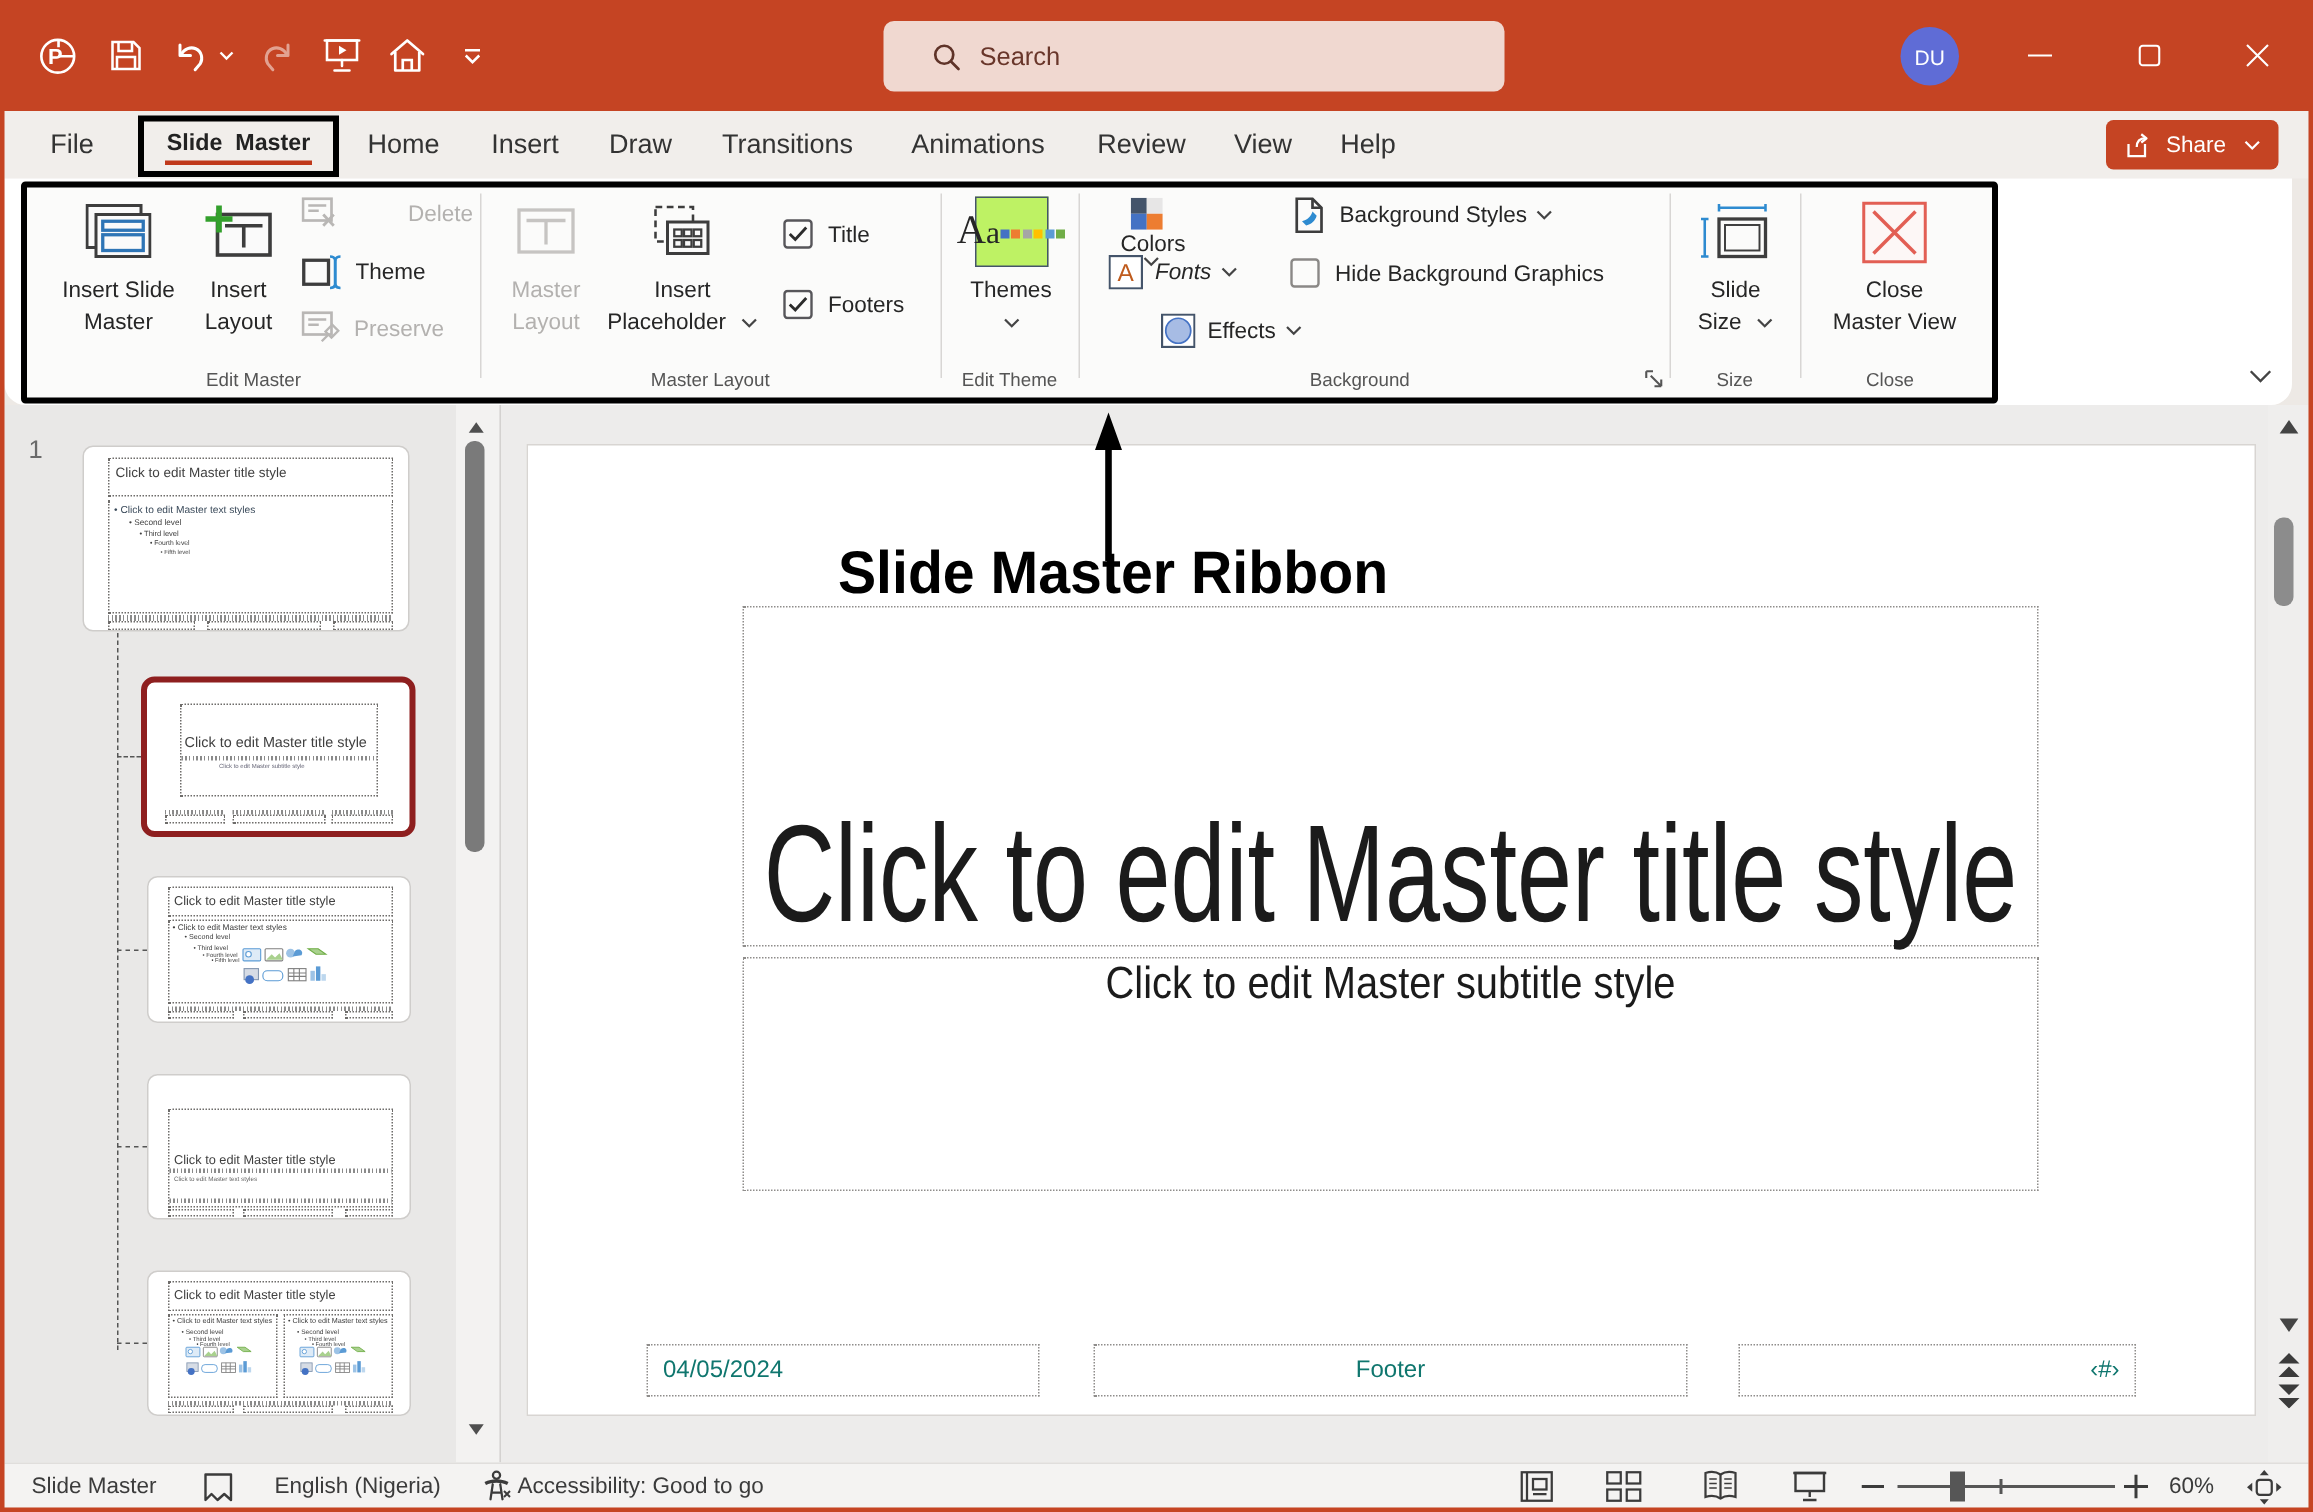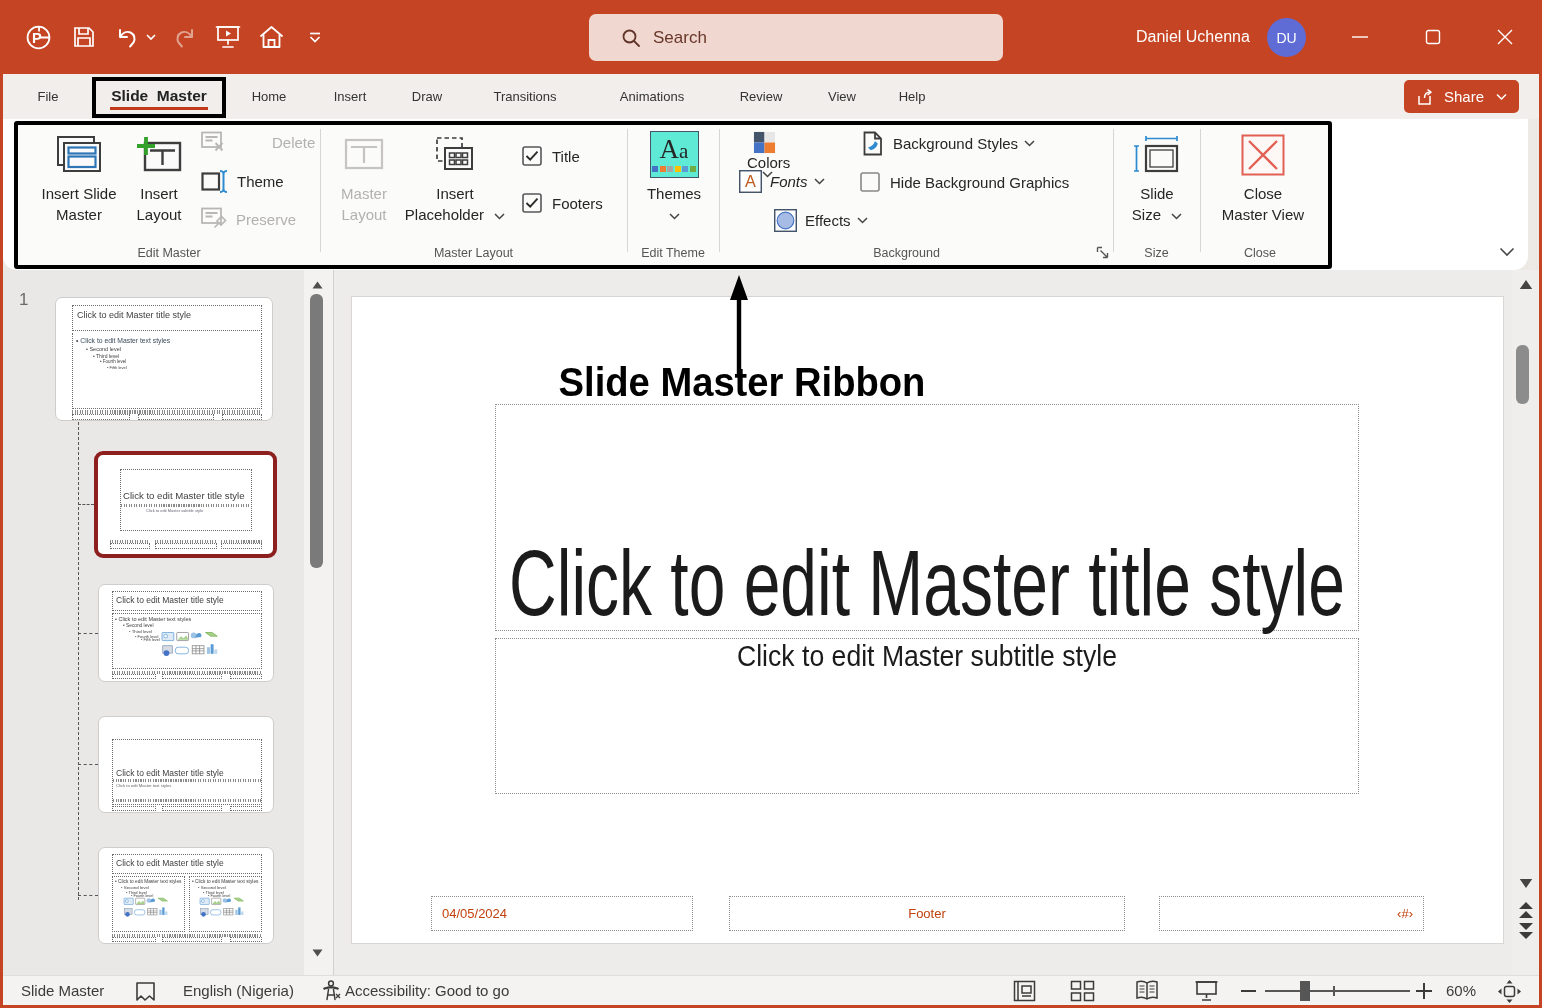--- a/index.html
+++ b/index.html
@@ -11,21 +11,21 @@
 .qat { position:absolute; top:0; height:74px; display:flex; align-items:center; }
 #doctitle { position:absolute; left:345px; top:0; height:74px; display:flex; align-items:center; font-size:16px; color:#fff; }
 #searchbox { position:absolute; left:589px; top:14px; width:414px; height:47px; background:#F0D8D0; border-radius:7px; display:flex; align-items:center; }
 #searchbox .mag { margin-left:32px; }
 #searchbox .stxt { margin-left:12px; font-size:17px; color:#69362A; }
 #username { position:absolute; left:1136px; top:0; height:74px; display:flex; align-items:center; font-size:16px; color:#fff; }
 #avatar { position:absolute; left:1267px; top:18px; width:39px; height:39px; border-radius:50%; background:#5F6CD6; color:#fff; font-size:14px; display:flex; align-items:center; justify-content:center; }
 .wctl { position:absolute; top:0; height:74px; width:46px; display:flex; align-items:center; justify-content:center; }
 
 #menubar { position:absolute; left:3px; top:74px; width:1536px; height:45px; background:#F1EEEB; }
-.tab { position:absolute; top:0; height:45px; display:flex; align-items:center; justify-content:center; font-size:13px; color:#333; }
+.tab { position:absolute; top:0; height:45px; display:flex; align-items:center; justify-content:center; font-size:18px; color:#333; }
 #smtab { position:absolute; left:92px; top:77px; width:134px; height:41px; border:4px solid #000; display:flex; align-items:center; justify-content:center; }
 #smtab .in { font-weight:bold; color:#222; border-bottom:3px solid #C0391B; padding:2px 1px 2px 1px; font-size:15.5px; }
 #sharebtn { position:absolute; left:1404px; top:80px; width:115px; height:33px; background:#C54423; border-radius:5px; color:#fff; display:flex; align-items:center; justify-content:center; font-size:15px; }
 
 #ribbon { position:absolute; left:3px; top:119px; width:1525px; height:151px; background:#fff; border-radius:0 0 14px 14px; }
 #ribbonbox { position:absolute; left:14px; top:121px; width:1318px; height:148px; border:4px solid #000; border-radius:3px; background:#FBFBFA; z-index:5; }
 #rbc { position:absolute; left:-18px; top:-125px; width:1542px; height:1008px; }
 #rbc .grplabel { position:absolute; top:246px; font-size:12.5px; color:#555; text-align:center; }
 .vsep { position:absolute; top:129px; height:123px; width:1px; background:#D8D6D4; }
 .bigbtn { position:absolute; top:131px; text-align:center; font-size:15px; color:#262626; line-height:21px; }
@@ -43,21 +43,21 @@
 .dashbox { position:absolute; border:1px dotted #6E6C6A; }
 .tinytitle { position:absolute; font-size:9px; color:#404040; white-space:nowrap; }
 .hatch { position:absolute; background:repeating-linear-gradient(90deg,#8A8A8A 0 1px,transparent 1px 2.5px); }
 
 #editor { position:absolute; left:334px; top:270px; width:1178px; height:705px; background:#EDECEB; }
 #slide { position:absolute; left:351px; top:296px; width:1153px; height:648px; background:#fff; border:1px solid #D8D5D2; }
 #btitle { position:absolute; left:143px; top:107px; width:864px; height:227px; border:1px dotted #8F8D8B; }
 #btitle .t { position:absolute; top:132px; left:50%; font-size:92px; line-height:92px; color:#1B1B1B; white-space:nowrap; transform:translateX(-50%) scaleX(0.717); }
 #bsub { position:absolute; left:143px; top:341px; width:864px; height:156px; border:1px dotted #8F8D8B; }
 #bsub .t { position:absolute; top:2px; left:50%; font-size:30px; line-height:30px; color:#1B1B1B; white-space:nowrap; transform:translateX(-50%) scaleX(0.887); }
-.fbox { position:absolute; top:896px; height:35px; border:1px dotted #8F8D8B; font-size:13px; color:#c2410c; display:flex; align-items:center; }
+.fbox { position:absolute; top:896px; height:35px; border:1px dotted #8F8D8B; font-size:16px; color:#0f766e; display:flex; align-items:center; }
 
 #annlabel { position:absolute; left:542px; top:362px; width:400px; text-align:center; font-size:40px; line-height:40px; font-weight:700; color:#000; white-space:nowrap; transform:scaleX(0.954); transform-origin:50% 50%; }
 
 #vscroll { position:absolute; left:1512px; top:270px; width:27px; height:705px; background:#EFEEED; }
 
 #statusbar { position:absolute; left:3px; top:975px; width:1536px; height:30px; background:#F4F3F2; border-top:1px solid #E0DEDC; font-size:15px; color:#3B3B3B; }
 
 #bl { position:absolute; left:0; top:74px; width:3px; height:934px; background:#C54423; }
 #br { position:absolute; left:1539px; top:74px; width:3px; height:934px; background:#C54423; }
 #bb { position:absolute; left:0; top:1005px; width:1542px; height:3px; background:#C54423; }
@@ -123,21 +123,20 @@
       <path d="M2.5 6 l4.5 4.5 L11.5 6" fill="none"></path>
     </svg>
   </div>
   <div id="searchbox">
     <svg class="mag" width="20" height="20" viewBox="0 0 20 20" fill="none" stroke="#5F3328" stroke-width="1.8">
       <circle cx="8.5" cy="8.5" r="6"></circle>
       <path d="M13 13 L18 18" stroke-linecap="round"></path>
     </svg>
     <span class="stxt">Search</span>
   </div>
-  <div id="username">Daniel Uchenna</div>
   <div id="avatar">DU</div>
   <div class="wctl" style="left:1337px;">
     <svg width="18" height="18" viewBox="0 0 18 18" stroke="#fff" stroke-width="1.4">
         <path d="M1 9 h16"></path>
       </svg>
   </div>
   <div class="wctl" style="left:1410px;">
     <svg width="16" height="16" viewBox="0 0 16 16" fill="none" stroke="#fff" stroke-width="1.4">
         <rect x="1.5" y="1.5" width="13" height="13" rx="2"></rect>
       </svg>
@@ -270,21 +269,21 @@
       <rect x="1" y="1" width="18" height="18" rx="2"></rect>
       <path d="M4.5 10 l3.7 3.7 l7.3-8" stroke="#2B2B2B" stroke-width="1.9"></path>
     </svg>
     <span style="margin-left:10px;">Footers</span>
   </div>
   <div class="grplabel" style="left:320px; width:307px;">Master Layout</div>
   <div class="vsep" style="left:627px;"></div>
 
   <div class="bigbtn" style="left:629px; width:90px;">
     <div class="ic">
-      <div style="width:49px;height:47px;border:1.5px solid #44546A;background:#5eead4;display:flex;flex-direction:column;align-items:center;justify-content:center;">
+      <div style="width:49px;height:47px;border:1.5px solid #44546A;background:#bef264;display:flex;flex-direction:row;align-items:center;justify-content:center;">
         <div style="font-family:'Liberation Serif',serif;color:#262626;font-size:27px;line-height:25px;">A<span style="font-size:21px;">a</span></div>
         <div style="display:flex;margin-top:2px;">
           <div style="width:6px;height:6px;background:#4472C4;margin-right:1.5px;"></div>
           <div style="width:6px;height:6px;background:#ED7D31;margin-right:1.5px;"></div>
           <div style="width:6px;height:6px;background:#A5A5A5;margin-right:1.5px;"></div>
           <div style="width:6px;height:6px;background:#FFC000;margin-right:1.5px;"></div>
           <div style="width:6px;height:6px;background:#5B9BD5;margin-right:1.5px;"></div>
           <div style="width:6px;height:6px;background:#70AD47;"></div>
         </div>
       </div>

